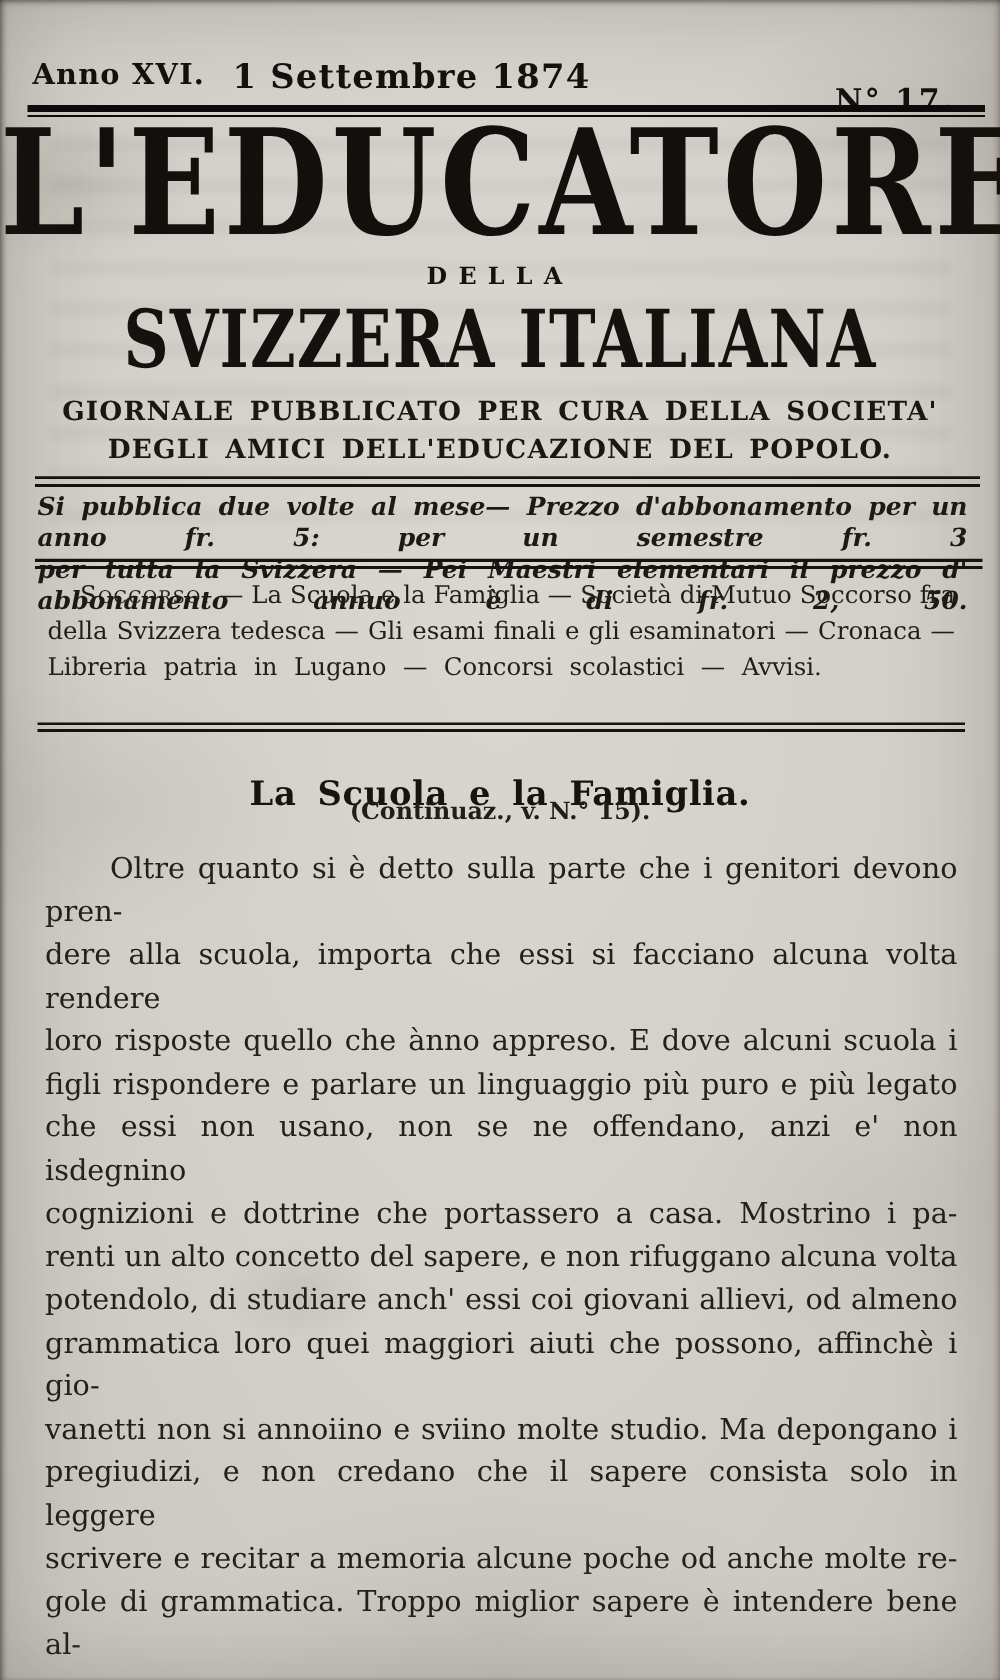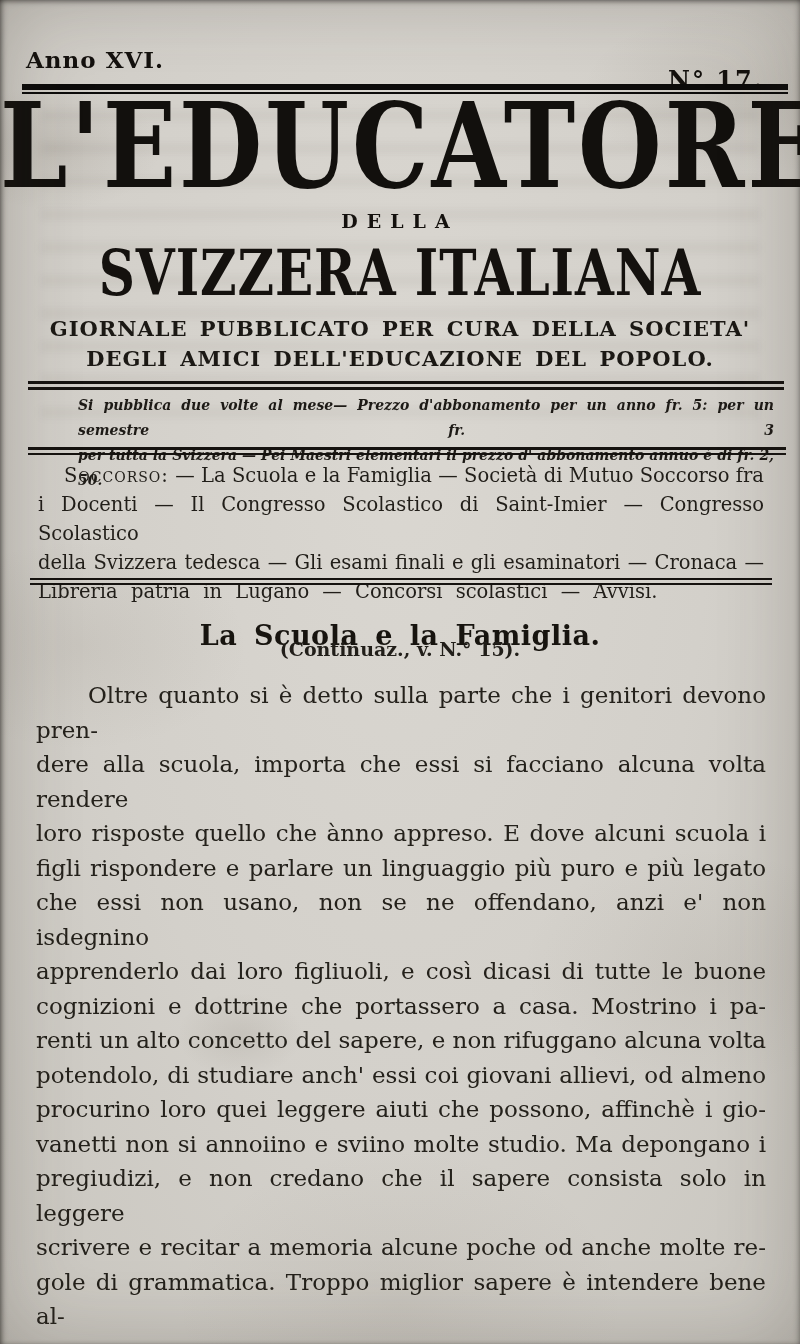--- a/index.html
+++ b/index.html
@@ -57,22 +57,22 @@
   .masthead-title{top:88px;font-size:96px;line-height:1;font-weight:bold;color:#12100d;
     letter-spacing:3px;transform:scaleY(1.22);transform-origin:top center;}
   .masthead-della{top:210px;font-size:19px;font-weight:bold;letter-spacing:9px;color:#14110e;}
   .masthead-sub{top:240px;font-size:57px;line-height:1;font-weight:bold;color:#14110e;
     letter-spacing:1px;transform:scale(.88,1.12);transform-origin:top center;}
   .pub-line{font-size:21px;font-weight:bold;letter-spacing:1px;word-spacing:4px;color:#1b1814;}
   .pub1{top:316px;}
   .pub2{top:346px;}
 
   
-  .subscription{top:393px;left:30px;right:26px;font-size:14px;line-height:25px;
-    font-style:italic;font-weight:bold;color:#1d1a16;margin-left:48px;}
+  .subscription{top:393px;left:30px;right:26px;font-size:20px;line-height:25px;
+    font-style:italic;font-weight:bold;color:#1d1a16;}
   .jline{text-align:justify;text-align-last:justify;}
 
   
   .sommario{top:461px;left:38px;right:36px;font-size:19.5px;line-height:29px;color:#211e19;}
   .sommario .first{text-indent:26px;}
   .sc{font-variant:small-caps;letter-spacing:1px;}
   .sommario .rest > .jline:last-child{text-align-last:left;word-spacing:7px;}
 
   
   .art-title{top:620px;font-size:27px;font-weight:bold;word-spacing:7px;letter-spacing:.5px;color:#17140f;}
@@ -82,20 +82,21 @@
 </style>
 </head>
 <body>
 
 <div class="page">
   <div class="stains"></div>
   <div class="ghost"></div>
 
   <div class="abs hdr" style="left:0;right:0;">
     <span class="abs hdr-anno">Anno XVI.</span>
+    <span class="abs hdr-date">1 Settembre 1874</span>
     <span class="abs hdr-num">N° 17.</span>
   </div>
 
   <div class="abs rule-thickthin"></div>
 
   <h1 class="abs center masthead-title" style="margin:0;">L'EDUCATORE</h1>
   <div class="abs center masthead-della">DELLA</div>
   <h2 class="abs center masthead-sub" style="margin:0;">SVIZZERA ITALIANA</h2>
   <div class="abs center pub-line pub1">GIORNALE PUBBLICATO PER CURA DELLA SOCIETA'</div>
   <div class="abs center pub-line pub2">DEGLI AMICI DELL'EDUCAZIONE DEL POPOLO.</div>
@@ -105,42 +106,40 @@
   <div class="abs subscription">
       <div class="jline">Si pubblica due volte al mese— Prezzo d'abbonamento per un anno fr. 5: per un semestre fr. 3</div>
       <div class="jline">per tutta la Svizzera — Pei Maestri elementari il prezzo d' abbonamento annuo è di fr. 2, 50.</div>
     </div>
 
   <div class="abs rule-double rule3"></div>
 
   <div class="abs sommario">
     <div class="jline first"><span class="sc">Soccorso:</span><span> — La Scuola e la Famiglia — Società di Mutuo Soccorso fra</span></div>
     <div class="rest">
-        <div class="jline">i Docenti — Il Congresso Scolastico di Saint-Imier — Congresso Scolastico</div>
         <div class="jline">della Svizzera tedesca — Gli esami finali e gli esaminatori — Cronaca —</div>
         <div class="jline">Libreria patria in Lugano — Concorsi scolastici — Avvisi.</div>
       </div>
   </div>
 
   <div class="abs rule4"></div>
 
   <h3 class="abs center art-title" style="margin:0;">La Scuola e la Famiglia.</h3>
   <div class="abs center art-cont">(Continuaz., v. N.° 15).</div>
 
   <div class="abs body-text">
       <div class="jline">Oltre quanto si è detto sulla parte che i genitori devono pren-</div>
       <div class="jline">dere alla scuola, importa che essi si facciano alcuna volta rendere</div>
       <div class="jline">loro risposte quello che ànno appreso. E dove alcuni scuola i</div>
       <div class="jline">figli rispondere e parlare un linguaggio più puro e più legato</div>
       <div class="jline">che essi non usano, non se ne offendano, anzi e' non isdegnino</div>
-      <div class="jline">apprenderlo dai loro figliuoli, e così dicasi di tutte le buone</div>
       <div class="jline">cognizioni e dottrine che portassero a casa. Mostrino i pa-</div>
       <div class="jline">renti un alto concetto del sapere, e non rifuggano alcuna volta</div>
       <div class="jline">potendolo, di studiare anch' essi coi giovani allievi, od almeno</div>
-      <div class="jline">procurino loro quei leggere aiuti che possono, affinchè i gio-</div>
+      <div class="jline">grammatica loro quei maggiori aiuti che possono, affinchè i gio-</div>
       <div class="jline">vanetti non si annoiino e sviino molte studio. Ma depongano i</div>
       <div class="jline">pregiudizi, e non credano che il sapere consista solo in leggere</div>
       <div class="jline">scrivere e recitar a memoria alcune poche od anche molte re-</div>
       <div class="jline">gole di grammatica. Troppo miglior sapere è intendere bene al-</div>
     </div>
 
   <div class="vignette"></div>
 </div>
 
 </body></html>

